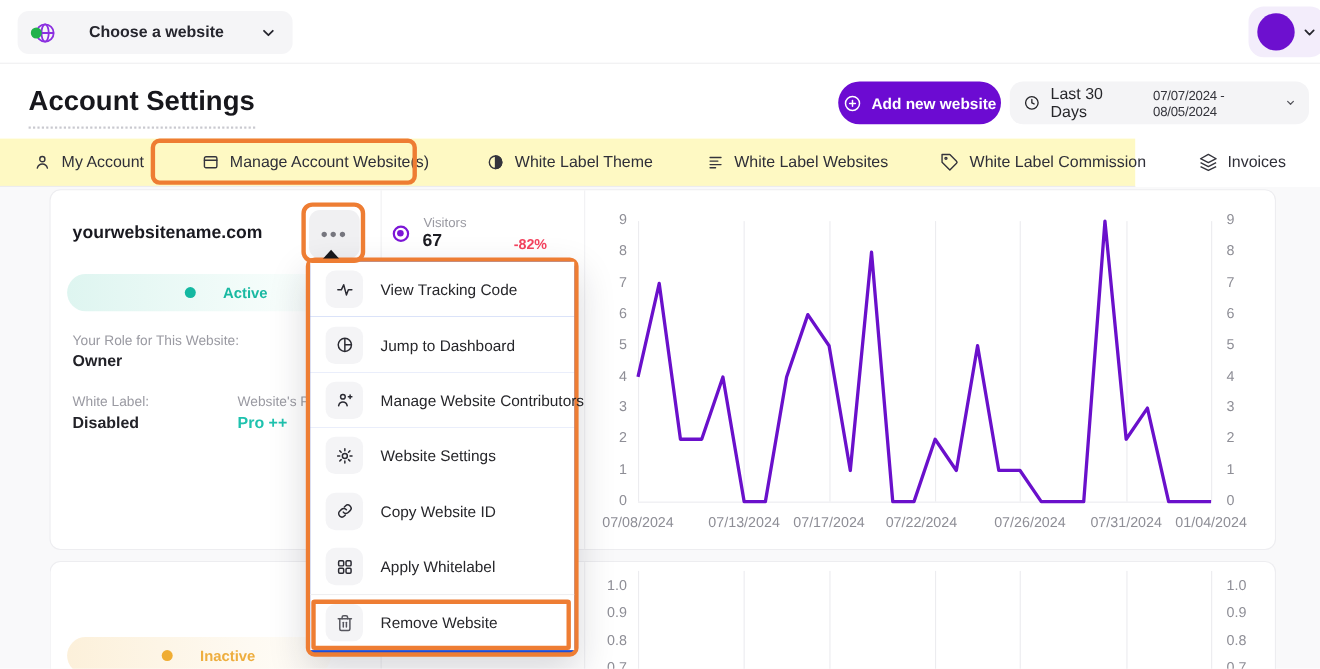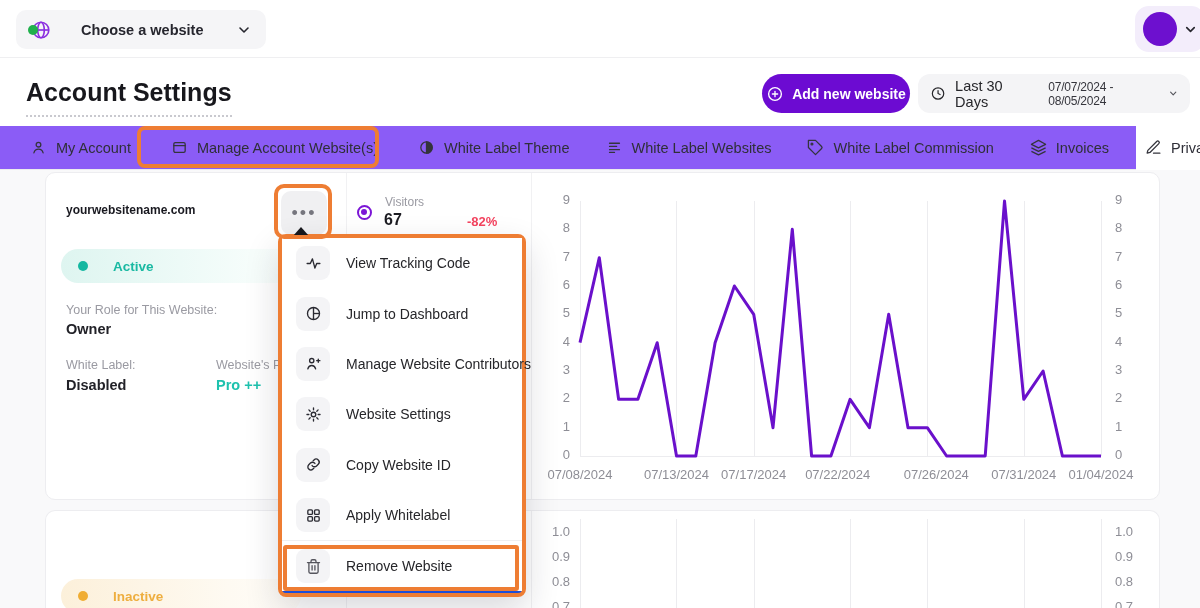--- a/index.html
+++ b/index.html
@@ -31,47 +31,47 @@
     background:#6c0bd2; color:#fff; border:none; border-radius:20px; font-size:14px;
     font-weight:600; display:flex; align-items:center; justify-content:center; gap:8px;
     cursor:pointer; font-family:inherit; }
   .date-pill { position:absolute; left:918px; top:16px; width:272px; height:39px;
     background:#f4f4f6; border-radius:12px; display:flex; align-items:center; padding:0 12px;
     cursor:pointer; }
   .date-pill .range-label { font-size:14.5px; font-weight:400; color:#26262a; margin-left:9px; }
   .date-pill .range-value { font-size:12px; color:#35353c; margin-left:13px; letter-spacing:-.2px; }
 
   
-  .tabs { position:absolute; left:0; top:126px; width:1136px; height:44px; background:#8b5cf6;
-    display:flex; align-items:center; padding-left:30px; gap:36px; border-bottom:1px solid #ececee; }
+  .tabs { position:absolute; left:0; top:126px; width:1032px; height:44px; background:#fef9c3;
+    display:flex; align-items:center; padding-left:30px; gap:48px; border-bottom:1px solid #ececee; }
   .tab { display:flex; align-items:center; gap:9px; font-size:14.5px; color:#2f2f38;
     cursor:pointer; white-space:nowrap; }
   .tab.active-boxed { padding:0 4px; }
 
   
   .content-bg { position:absolute; left:0; top:170px; width:1200px; height:438px; background:#f9f9fa; }
 
   .card { position:absolute; left:45px; width:1115px; background:#fff;
     border:1px solid #ededf0; border-radius:10px; }
   .card1 { top:172px; height:328px; }
   .card2 { top:510px; height:120px; border-bottom:none; border-bottom-left-radius:0;
     border-bottom-right-radius:0; }
   .cell-left  { position:absolute; left:0; top:0; width:300px; height:100%; }
   .cell-stat  { position:absolute; left:300px; top:0; width:185px; height:100%;
     border-left:1px solid #f1f1f3; }
   .cell-chart { position:absolute; left:485px; top:0; width:630px; height:100%;
     border-left:1px solid #f1f1f3; }
 
-  .domain-name { position:absolute; left:20px; top:30px; font-size:12px; font-weight:600;
+  .domain-name { position:absolute; left:20px; top:30px; font-size:16px; font-weight:600;
     color:#191920; }
   .dots-btn { position:absolute; left:235px; top:18px; width:46px; height:44px;
     background:#f0f0f2; border:none; border-radius:10px; cursor:pointer; color:#76767e;
     font-size:18px; letter-spacing:2px; line-height:10px; font-family:inherit; }
   .status-pill { position:absolute; left:15px; height:34px; border-radius:17px;
-    display:flex; align-items:center; padding-left:17px; gap:25px; }
+    display:flex; align-items:center; padding-left:17px; gap:25px;justify-content:center; }
   .status-pill .dot { width:10px; height:10px; border-radius:50%; }
   .status-pill .txt { font-size:13.5px; font-weight:700; }
   .pill-active { top:76px; width:272px;
     background:linear-gradient(90deg,#def5f0 0%,#f6fdfb 70%,#fdfffe 100%); }
   .pill-active .dot { background:#14b8a1; }
   .pill-active .txt { color:#19b9a2; }
   .pill-inactive { top:68px; width:240px;
     background:linear-gradient(90deg,#fcf0da 0%,#fefaf2 70%,#fffdf9 100%); }
   .pill-inactive .dot { background:#f0ad33; }
   .pill-inactive .txt { color:#eeae3f; }

